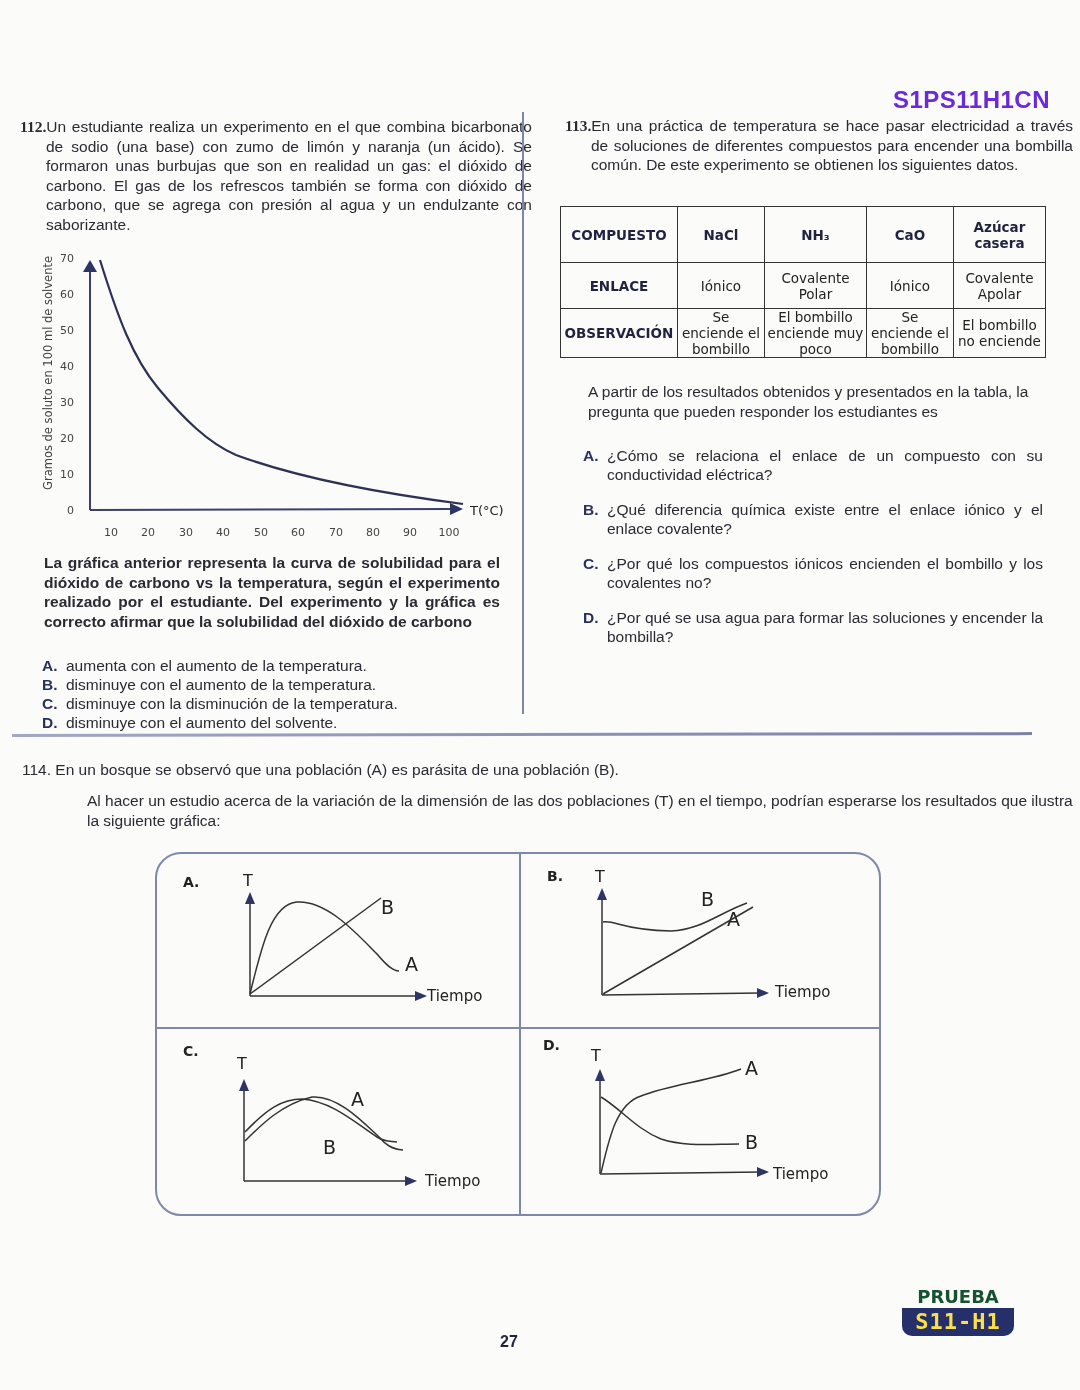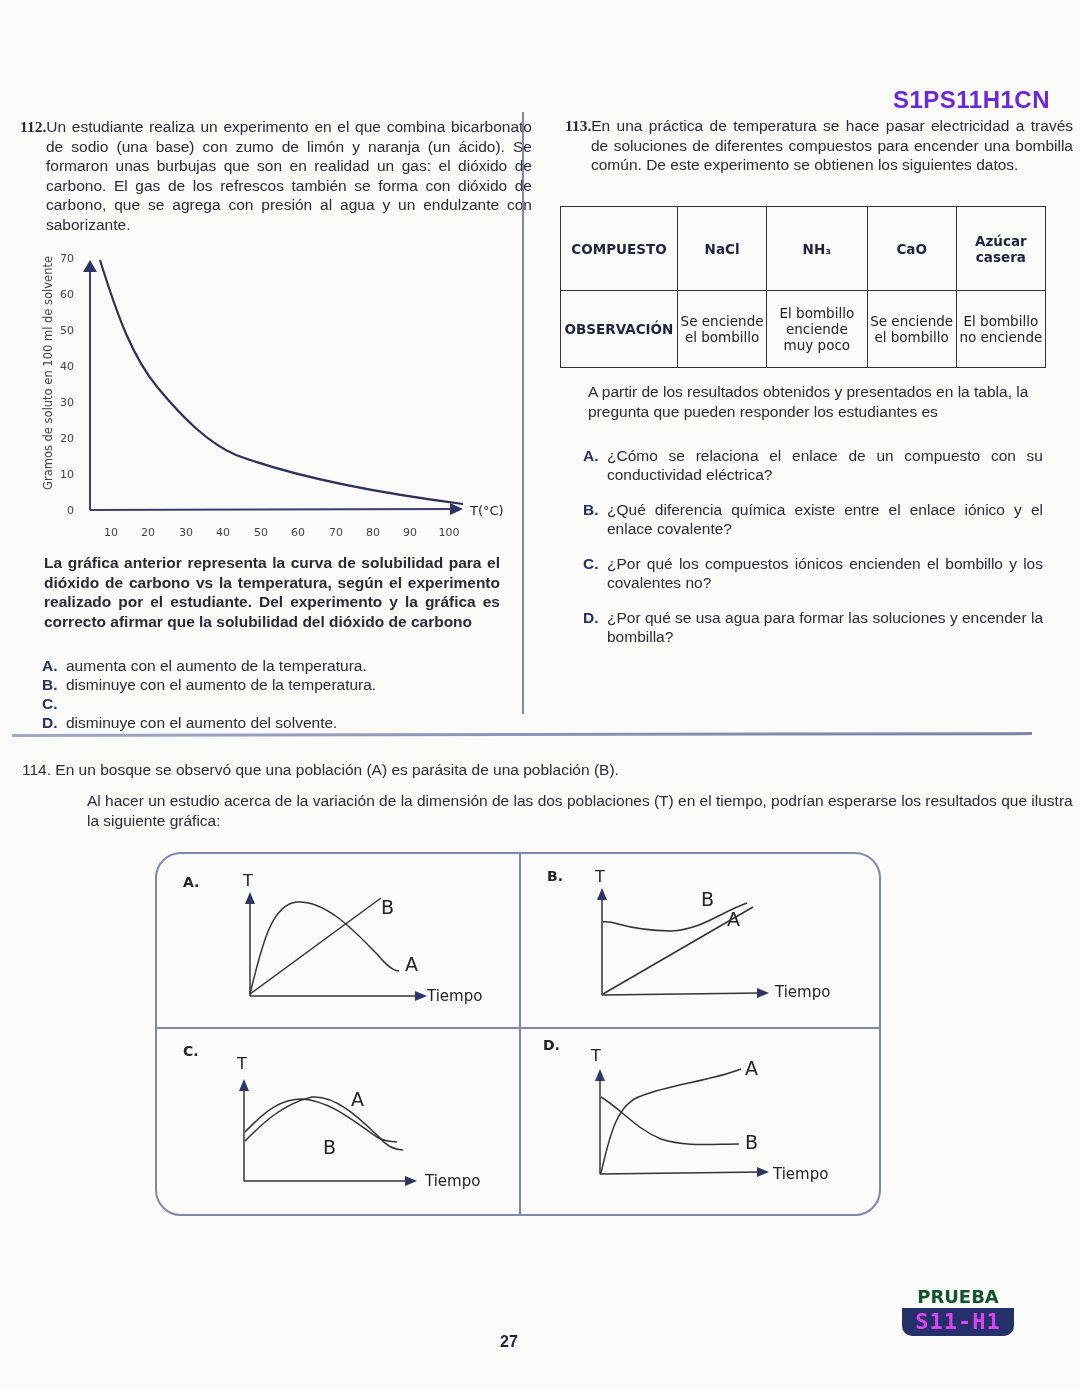--- a/index.html
+++ b/index.html
@@ -12,32 +12,32 @@
     .code { top: 38px; right: 30px; font-weight: bold; font-size: 24px; color: #6d28d9; letter-spacing: 0.5px; margin-top: 48px; }
     .qtext { font-size: 15.5px; line-height: 19.5px; color: #2a2a33; }
     .qnum { font-weight: bold; font-family: Liberation Serif, serif; }
     .hang { padding-left: 26px; text-indent: -26px; text-align: justify; }
     .opt { font-size: 15.5px; line-height: 19px; display: flex; }
     .opt .lt { font-weight: bold; color: #283060; width: 24px; flex: none; }
     .vdiv { left: 522px; top: 112px; width: 2px; height: 602px; background: #7f86a6; }
     .hdiv { left: 12px; top: 733px; width: 1020px; height: 3px; background: linear-gradient(90deg,#a2a7c4,#7b81a8); transform: rotate(-0.1deg); }
     table.data { border-collapse: collapse; position: absolute; left: 560px; top: 206px; width: 486px;
       font-family: "DejaVu Sans", sans-serif; font-size: 13.5px; color: #222; background: #fbfbfa; }
-    table.data td { border: 1.5px solid #333; text-align: center; padding: 14px 2px; line-height: 16px; }
+    table.data td { border: 1.5px solid #333; text-align: center; padding: 0 2px; line-height: 16px; }
     table.data td.hd { font-weight: bold; color: #1f2340; }
     table.data tr.r1 td { height: 55px; }
     table.data tr.r2 td { height: 45px; }
     table.data tr.r3 td { height: 48px; }
     .grid4 { left: 155px; top: 852px; width: 722px; height: 360px; border: 2.5px solid #8088aa; border-radius: 26px; }
     .cell { position: absolute; }
     .cell svg { position: absolute; left: 0; top: 0; }
     .cl { font-family: "DejaVu Sans", sans-serif; font-weight: bold; font-size: 14px; color: #222; position: absolute; }
     .badge-wrap { left: 902px; top: 1286px; width: 112px; text-align: center; }
     .badge-top { font-weight: bold; font-size: 18px; color: #14532d; font-family: "DejaVu Sans", sans-serif; }
-    .badge { background: #25306a; color: #d946ef; font-weight: bold; font-size: 22px; border-radius: 0 0 10px 10px;
+    .badge { background: #25306a; color: #fde047; font-weight: bold; font-size: 22px; border-radius: 0 0 10px 10px;
       padding: 1px 4px 2px; font-family: "DejaVu Sans Mono", monospace; letter-spacing: 1px; margin-top: 1px; }
     .pagenum { left: 500px; top: 1333px; font-weight: bold; font-size: 16px; color: #1f2340; }
   </style>
 </head>
 <body>
 
 <div class="abs code">S1PS11H1CN</div>
 
 <div class="abs qtext hang" style="left:20px; top:117px; width:486px;">
   <span class="qnum">112.</span><span>Un estudiante realiza un experimento en el que combina bicarbonato de sodio (una base) con zumo de limón y naranja (un ácido). Se formaron unas burbujas que son en realidad un gas: el dióxido de carbono. El gas de los refrescos también se forma con dióxido de carbono, que se agrega con presión al agua y un endulzante con saborizante.</span>
@@ -83,20 +83,21 @@
   <div class="opt">
       <span class="lt">A.</span>
       <span>aumenta con el aumento de la temperatura.</span>
     </div>
   <div class="opt">
       <span class="lt">B.</span>
       <span>disminuye con el aumento de la temperatura.</span>
     </div>
   <div class="opt">
       <span class="lt">C.</span>
+      <span>disminuye con la disminución de la temperatura.</span>
     </div>
   <div class="opt">
       <span class="lt">D.</span>
       <span>disminuye con el aumento del solvente.</span>
     </div>
 </div>
 
 <div class="abs vdiv"></div>
 
 <div class="abs qtext hang" style="left:565px; top:116px; width:482px;">
@@ -104,20 +105,27 @@
 </div>
 
 <table class="data">
   <tbody>
       <tr class="r1">
     <td class="hd" style="width:112px">COMPUESTO</td>
     <td class="hd">NaCl</td>
     <td class="hd">NH₃</td>
     <td class="hd">CaO</td>
     <td class="hd">Azúcar casera</td>
+  </tr>
+  <tr class="r2">
+    <td class="hd">ENLACE</td>
+    <td>Iónico</td>
+    <td>Covalente Polar</td>
+    <td>Iónico</td>
+    <td>Covalente Apolar</td>
   </tr>
   <tr class="r3">
     <td class="hd">OBSERVACIÓN</td>
     <td>Se enciende el bombillo</td>
     <td>El bombillo enciende muy poco</td>
     <td>Se enciende el bombillo</td>
     <td>El bombillo no enciende</td>
   </tr>
 </tbody>
   </table>

